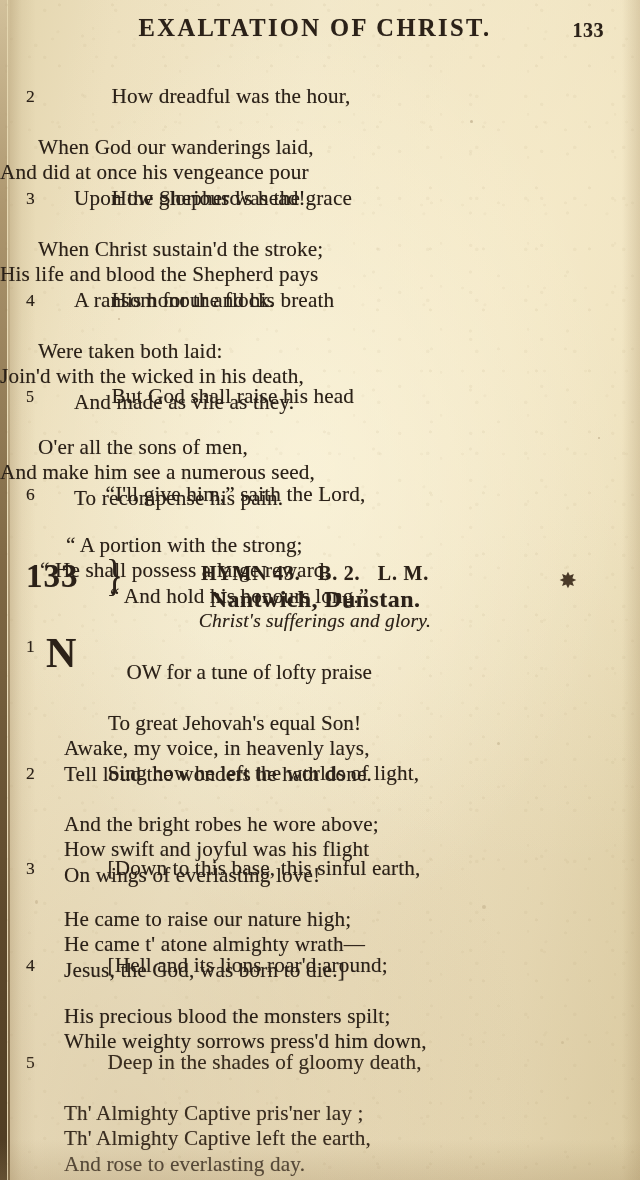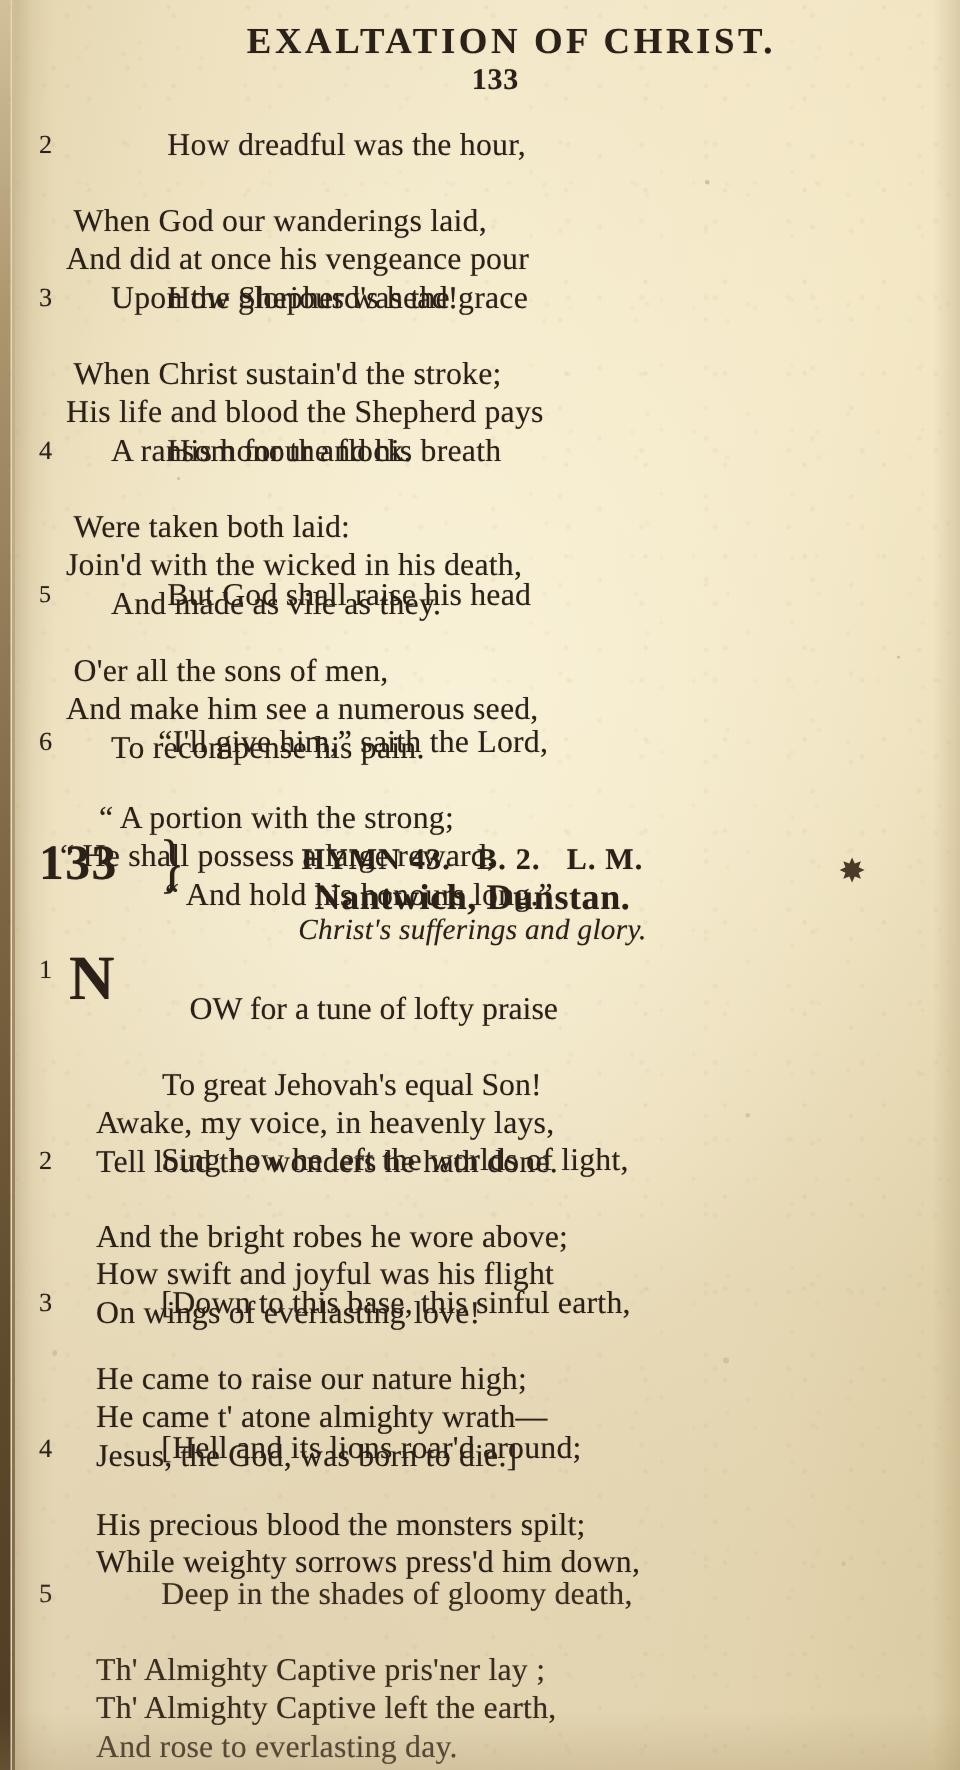--- a/index.html
+++ b/index.html
@@ -100,22 +100,21 @@
     width: 640px;
     height: 1180px;
   }
 
   
   .running-head {
     position: absolute;
     left: 36px; top: 14px;
     width: 568px;
     display: flex;
-    align-items: center;
-    flex-direction: column;
+    align-items: flex-end;
   }
   .rh-title {
     flex: 1;
     text-align: center;
     font-size: 24.5px;
     letter-spacing: 2.4px;
     font-weight: 700;
     padding-left: 42px;
     white-space: nowrap;
   }
@@ -144,22 +143,22 @@
     position: absolute;
     left: 26px;
     font-size: 17.5px;
     line-height: 25.6px;
     letter-spacing: 0;
   }
   .vnum.small { font-size: 16px; }
 
   
   .i-a { padding-left: 68px; }   
-  .i-b { padding-left: 49px; }   
-  .i-c { padding-left: 44px; }   
+  .i-b { padding-left: 38px; }   
+  .i-c { }   
   .i-d { padding-left: 74px; }   
 
   
   .q-a { padding-left: 62px; }
   .q-b { padding-left: 66px; }
   .q-c { padding-left: 40px; }
   .q-d { padding-left: 66px; margin-left: 44px; }
 
   
   .l-x { padding-left: 64px; }

